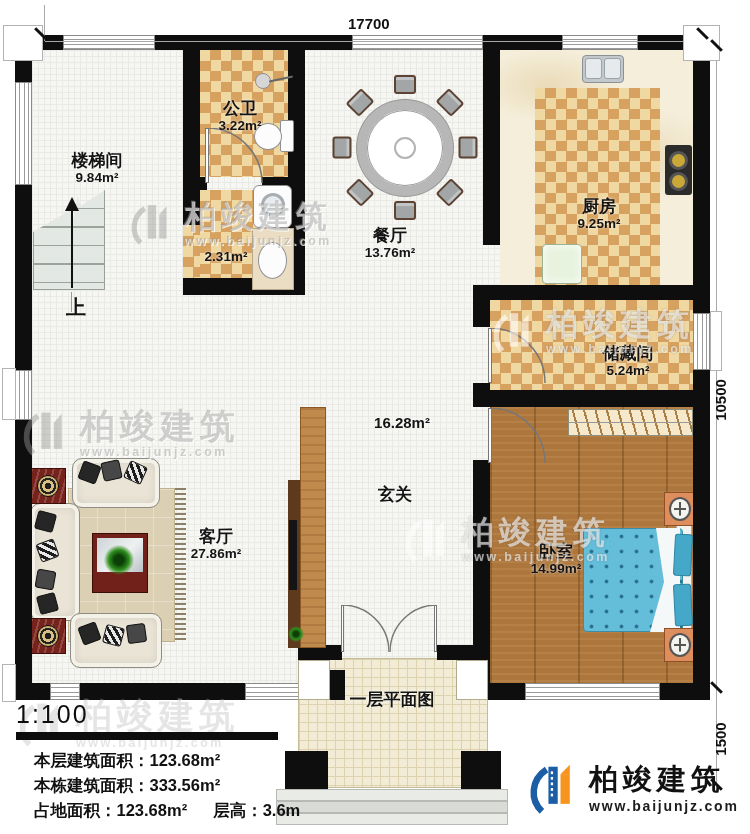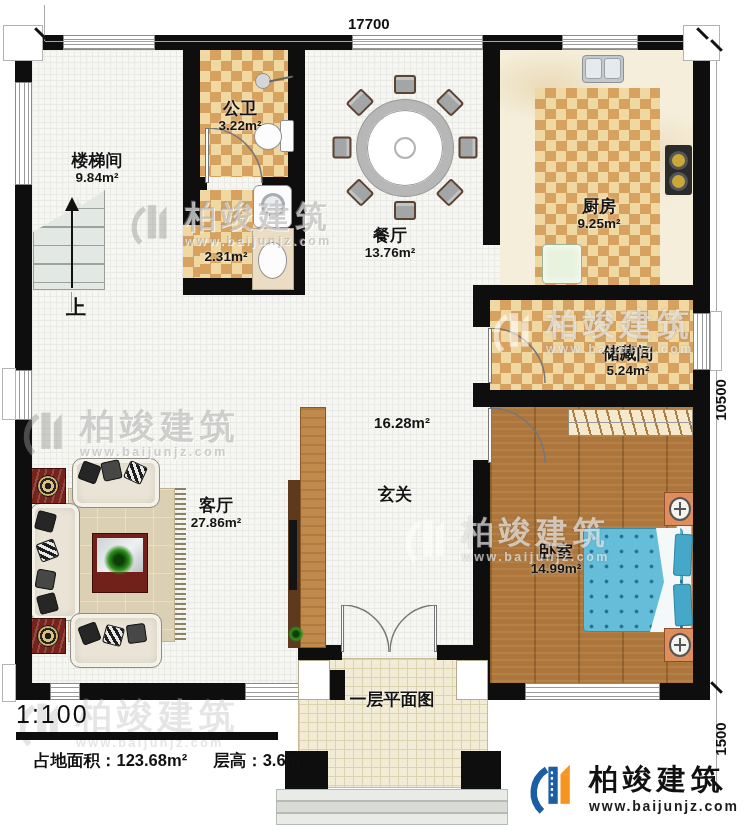--- a/index.html
+++ b/index.html
@@ -277,21 +277,21 @@
   <div class="room-label" style="left:628px;top:361px">
       <span class="nm">储藏间</span>
       <span class="ar">5.24m²</span>
     </div>
   <div class="room-label" style="left:402px;top:423px">
       <span class="ar" style="font-size:15px">16.28m²</span>
     </div>
   <div class="room-label" style="left:395px;top:495px">
       <span class="nm">玄关</span>
     </div>
-  <div class="room-label" style="left:216px;top:513px">
+  <div class="room-label" style="left:216px;top:544px">
       <span class="nm">客厅</span>
       <span class="ar">27.86m²</span>
     </div>
   <div class="room-label" style="left:556px;top:559px">
       <span class="nm">卧室</span>
       <span class="ar">14.99m²</span>
     </div>
   <div class="room-label" style="left:392px;top:700px">
       <span class="nm">一层平面图</span>
     </div>
@@ -341,20 +341,22 @@
         <span class="t2">www.baijunjz.com</span>
       </div>
   </div>
 
   <div id="titleblock">
     <div id="titlerow">
       <span class="scale">1:100</span>
     </div>
     <div id="titleunderline"></div>
     <div id="statlines">
+      <div><span>本层建筑面积：</span><span>123.68m²</span></div>
+      <div><span>本栋建筑面积：</span><span>333.56m²</span></div>
       <div><span>占地面积：</span><span>123.68m²</span><span class="gap"></span><span>层高：</span><span>3.6m</span></div>
     </div>
   </div>
 
   <div id="logoblock">
     <svg width="52" height="58" viewBox="0 0 56 60">
       <path d="M15 54 C2 42 3 20 20 9" stroke="#1b5ea6" stroke-width="7" fill="none"></path>
       <rect x="22" y="6" width="10" height="40" fill="#1b5ea6"></rect>
       <rect x="24.5" y="11" width="2.5" height="3" fill="#fff"></rect>
         <rect x="24.5" y="17" width="2.5" height="3" fill="#fff"></rect>

